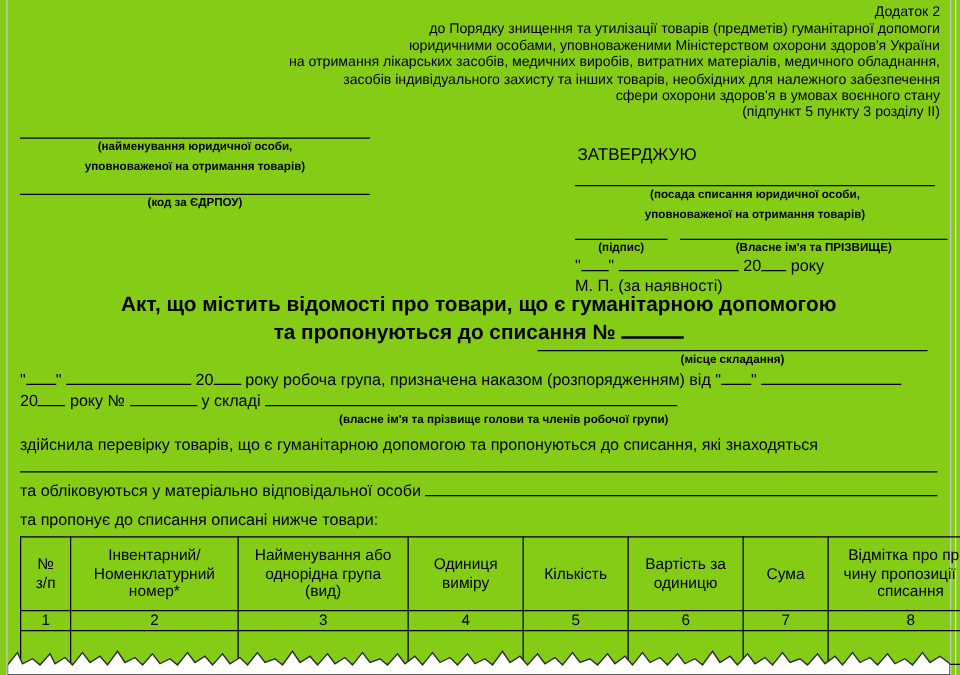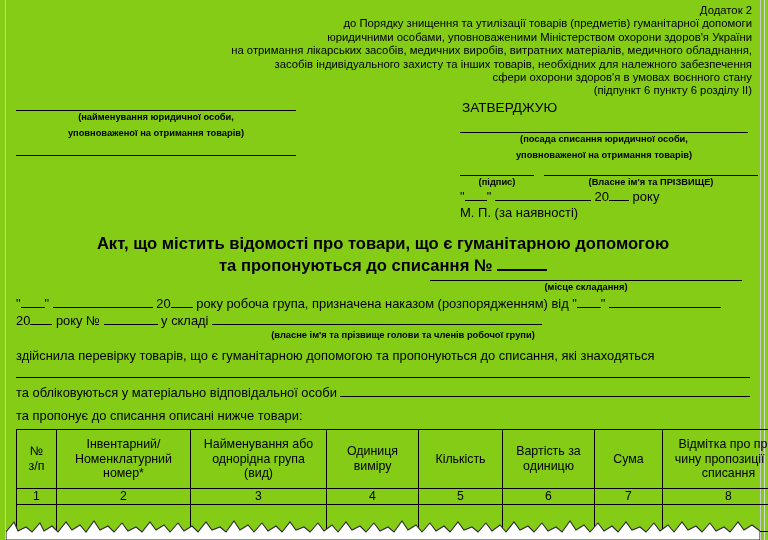--- a/index.html
+++ b/index.html
@@ -94,20 +94,21 @@
     line-height: 11px;
     text-align: center;
     padding-top: 1px;
     font-weight: bold;
   }
   .cap2 { padding-top: 5px; }
   .approve {
     font-size: 13.6px;
     line-height: 16px;
     padding-left: 2px;
+    margin-top: 16px;
   }
 
   .sigrow {
     display: flex;
     align-items: flex-end;
     gap: 10px;
     margin-top: 2px;
   }
   .sigrow .c1 { width: 74px; }
   .sigrow .c2 { width: 214px; }
@@ -195,30 +196,31 @@
 
   <div class="sheet">
 
     <div class="annex">
       <span class="ln first">Додаток 2</span>
       <span class="ln">до Порядку знищення та утилізації товарів (предметів) гуманітарної допомоги</span>
       <span class="ln">юридичними особами, уповноваженими Міністерством охорони здоров'я України</span>
       <span class="ln">на отримання лікарських засобів, медичних виробів, витратних матеріалів, медичного обладнання,</span>
       <span class="ln">засобів індивідуального захисту та інших товарів, необхідних для належного забезпечення</span>
       <span class="ln">сфери охорони здоров'я в умовах воєнного стану</span>
-      <span class="ln">(підпункт 6 пункту 6 розділу II)</span>
+      <span class="ln">(підпункт 5 пункту 3 розділу II)</span>
     </div>
 
     <div class="req">
 
       <div class="req-left">
         <div class="rule"></div>
         <div class="cap">(найменування юридичної особи,</div>
         <div class="cap cap2">уповноваженої на отримання товарів)</div>
         <div class="rule" style="margin-top:16px;"></div>
+        <div class="cap">(код за ЄДРПОУ)</div>
       </div>
 
       <div class="req-right">
         <div class="approve">ЗАТВЕРДЖУЮ</div>
         <div class="rule" style="margin-top:16px;width:288px;"></div>
         <div class="cap" style="width:288px;">(посада списання юридичної особи,</div>
         <div class="cap cap2" style="width:288px;">уповноваженої на отримання товарів)</div>
 
         <div class="sigrow" style="margin-top:14px;">
           <div class="c1">

